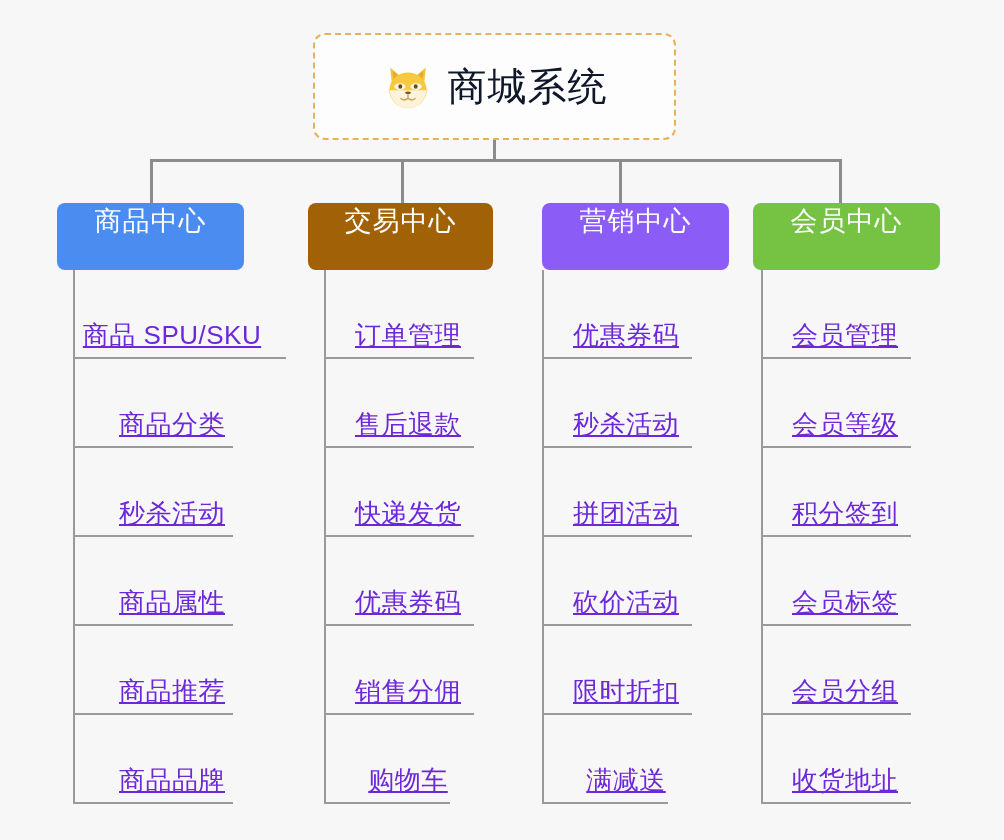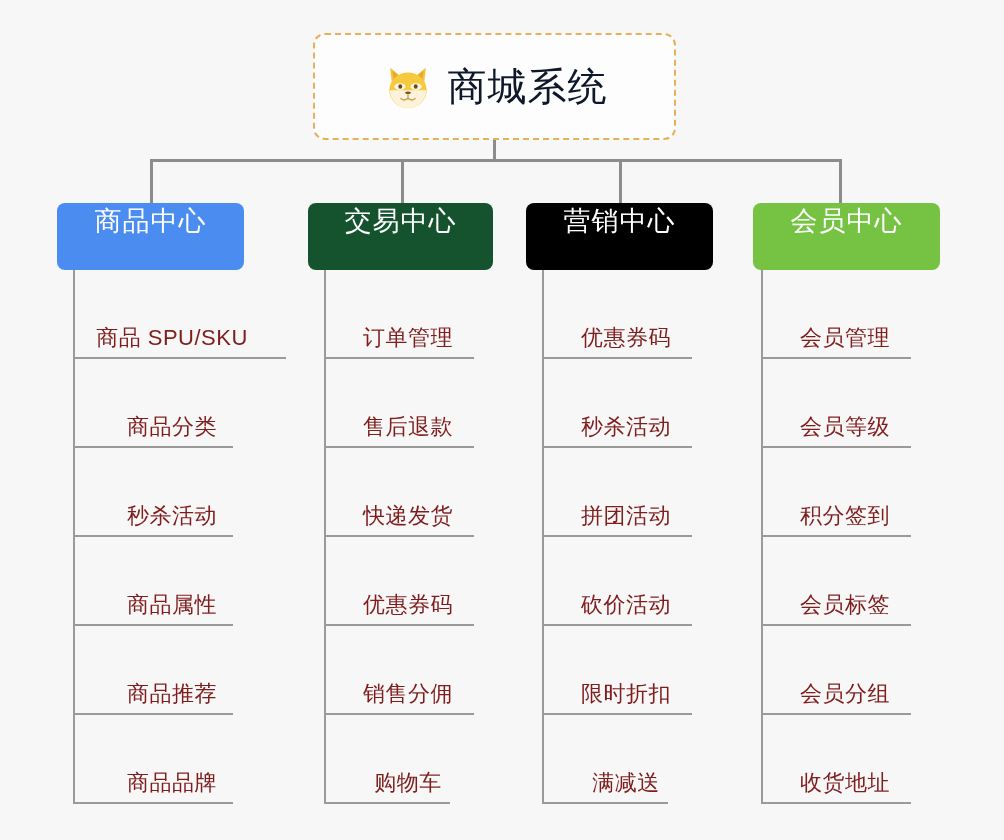--- a/index.html
+++ b/index.html
@@ -93,25 +93,26 @@
   .leaf {
     position: relative;
     height: 89px;
     box-sizing: border-box;
     display: flex;
     align-items: flex-end;
     justify-content: center;
     padding-bottom: 6px;
   }
   .leaf-label {
-    font-size: 22px;
-    color: #7f1d1d;
+    font-size: 26px;
+    color: #6d28d9;
     white-space: nowrap;
     letter-spacing: 0.5px;
     padding: 0 6px;
+    text-decoration: underline;
   }
   .leaf-rule {
     position: absolute;
     left: 16px;
     bottom: 0;
     height: 2px;
     background: #9a9a9a;
   }
 
   
@@ -191,21 +192,21 @@
         <div class="leaf-rule" style="width:160px;"></div>
       </div>
       <div class="leaf">
         <span class="leaf-label">商品品牌</span>
         <div class="leaf-rule" style="width:160px;"></div>
       </div>
     </div>
   </div>
 
   <div class="column" id="col-1">
-    <div class="cat-box" style="background:#14532d;border-radius:8px;">
+    <div class="cat-box" style="background:#a16207;border-radius:8px;">
       <span>交易中心</span>
     </div>
     <div class="branch">
       <div class="spine" style="height:534px;"></div>
       <div class="leaf">
         <span class="leaf-label">订单管理</span>
         <div class="leaf-rule"></div>
       </div>
       <div class="leaf">
         <span class="leaf-label">售后退款</span>
@@ -224,21 +225,21 @@
         <div class="leaf-rule"></div>
       </div>
       <div class="leaf">
         <span class="leaf-label">购物车</span>
         <div class="leaf-rule" style="width:126px;"></div>
       </div>
     </div>
   </div>
 
   <div class="column" id="col-2">
-    <div class="cat-box" style="background:#000000;">
+    <div class="cat-box" style="background:#8b5cf6;margin-left:16px;">
       <span>营销中心</span>
     </div>
     <div class="branch">
       <div class="spine" style="height:534px;"></div>
       <div class="leaf">
         <span class="leaf-label">优惠券码</span>
         <div class="leaf-rule"></div>
       </div>
       <div class="leaf">
         <span class="leaf-label">秒杀活动</span>

